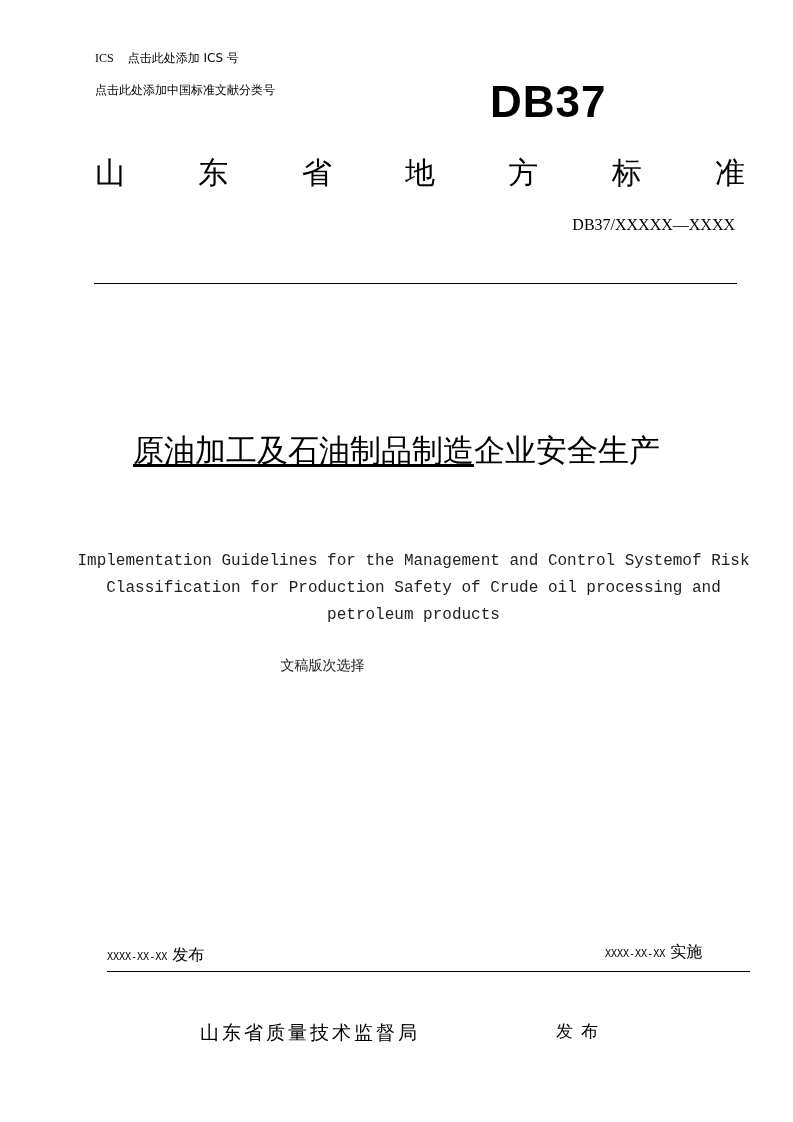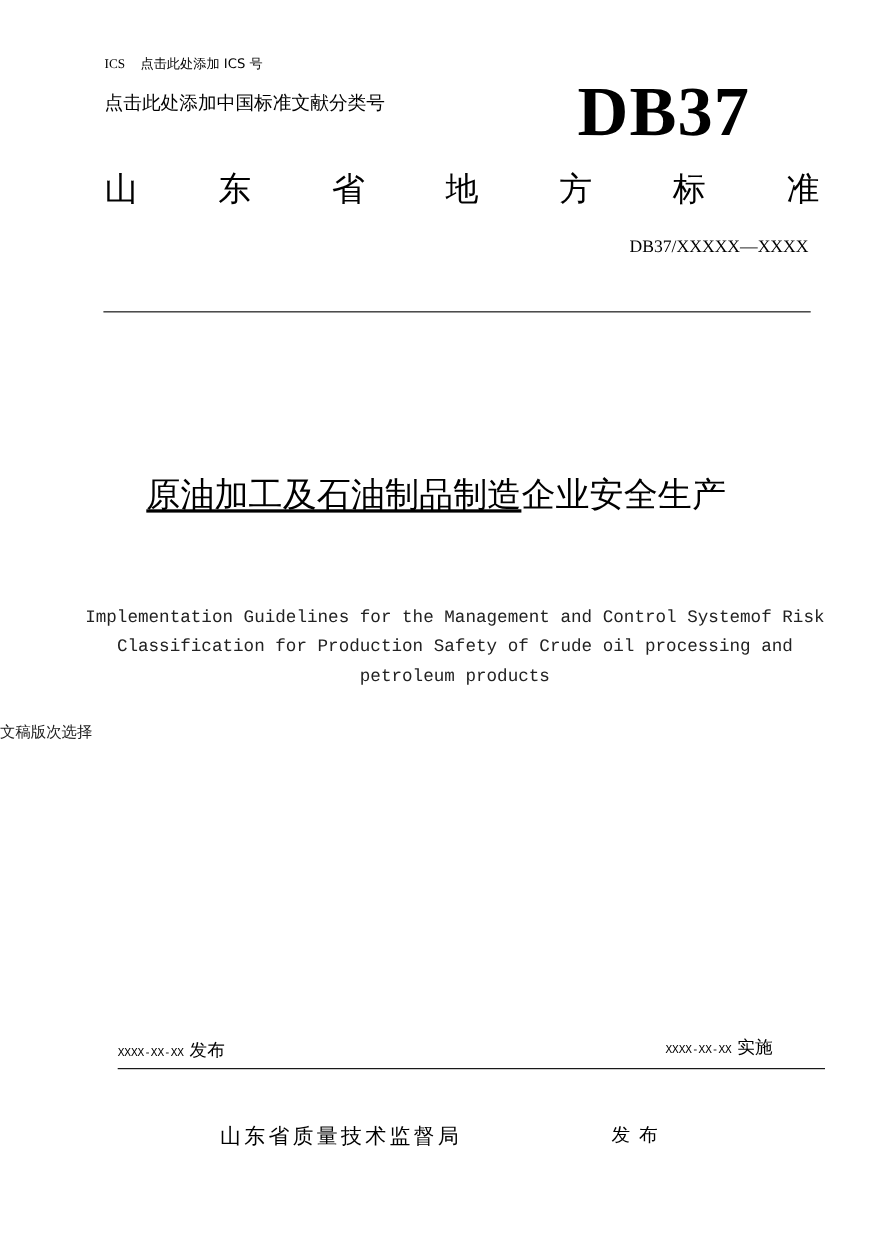--- a/index.html
+++ b/index.html
@@ -18,27 +18,27 @@
     .abs { position: absolute; white-space: nowrap; }
 
     .ics-line {
       left: 95px; top: 50px;
       font-size: 12px;
       font-family: "DejaVu Sans", sans-serif;
     }
     .ics-line .ics-label { font-family: "Liberation Serif", serif; margin-right: 14px; }
     .ccs-line {
       left: 95px; top: 82px;
-      font-size: 17px;
+      font-size: 12px;
     }
     .db-logo {
-      left: 525px; top: 66px;
-      font-family: Liberation Serif, serif;
+      left: 490px; top: 66px;
+      font-family: Liberation Sans, sans-serif;
       font-weight: bold;
-      font-size: 64px;
+      font-size: 44px;
       line-height: 72px;
       letter-spacing: 1px;
     }
     .std-type {
       left: 95px; top: 153px;
       width: 650px;
       display: flex;
       justify-content: space-between;
       font-size: 30px;
       line-height: 40px;
@@ -69,20 +69,21 @@
       text-align: center;
       font-family: "Liberation Mono", monospace;
       font-size: 16px;
       line-height: 27px;
       white-space: normal;
       color: #222;
     }
     .draft-select {
       left: 0; top: 657px;
       width: 645px;
+      text-align: center;
       font-size: 14px;
       color: #222;
     }
     .issue-date {
       left: 107px; top: 945px;
       font-size: 16px;
     }
     .impl-date {
       left: 605px; top: 942px;
       font-size: 16px;

